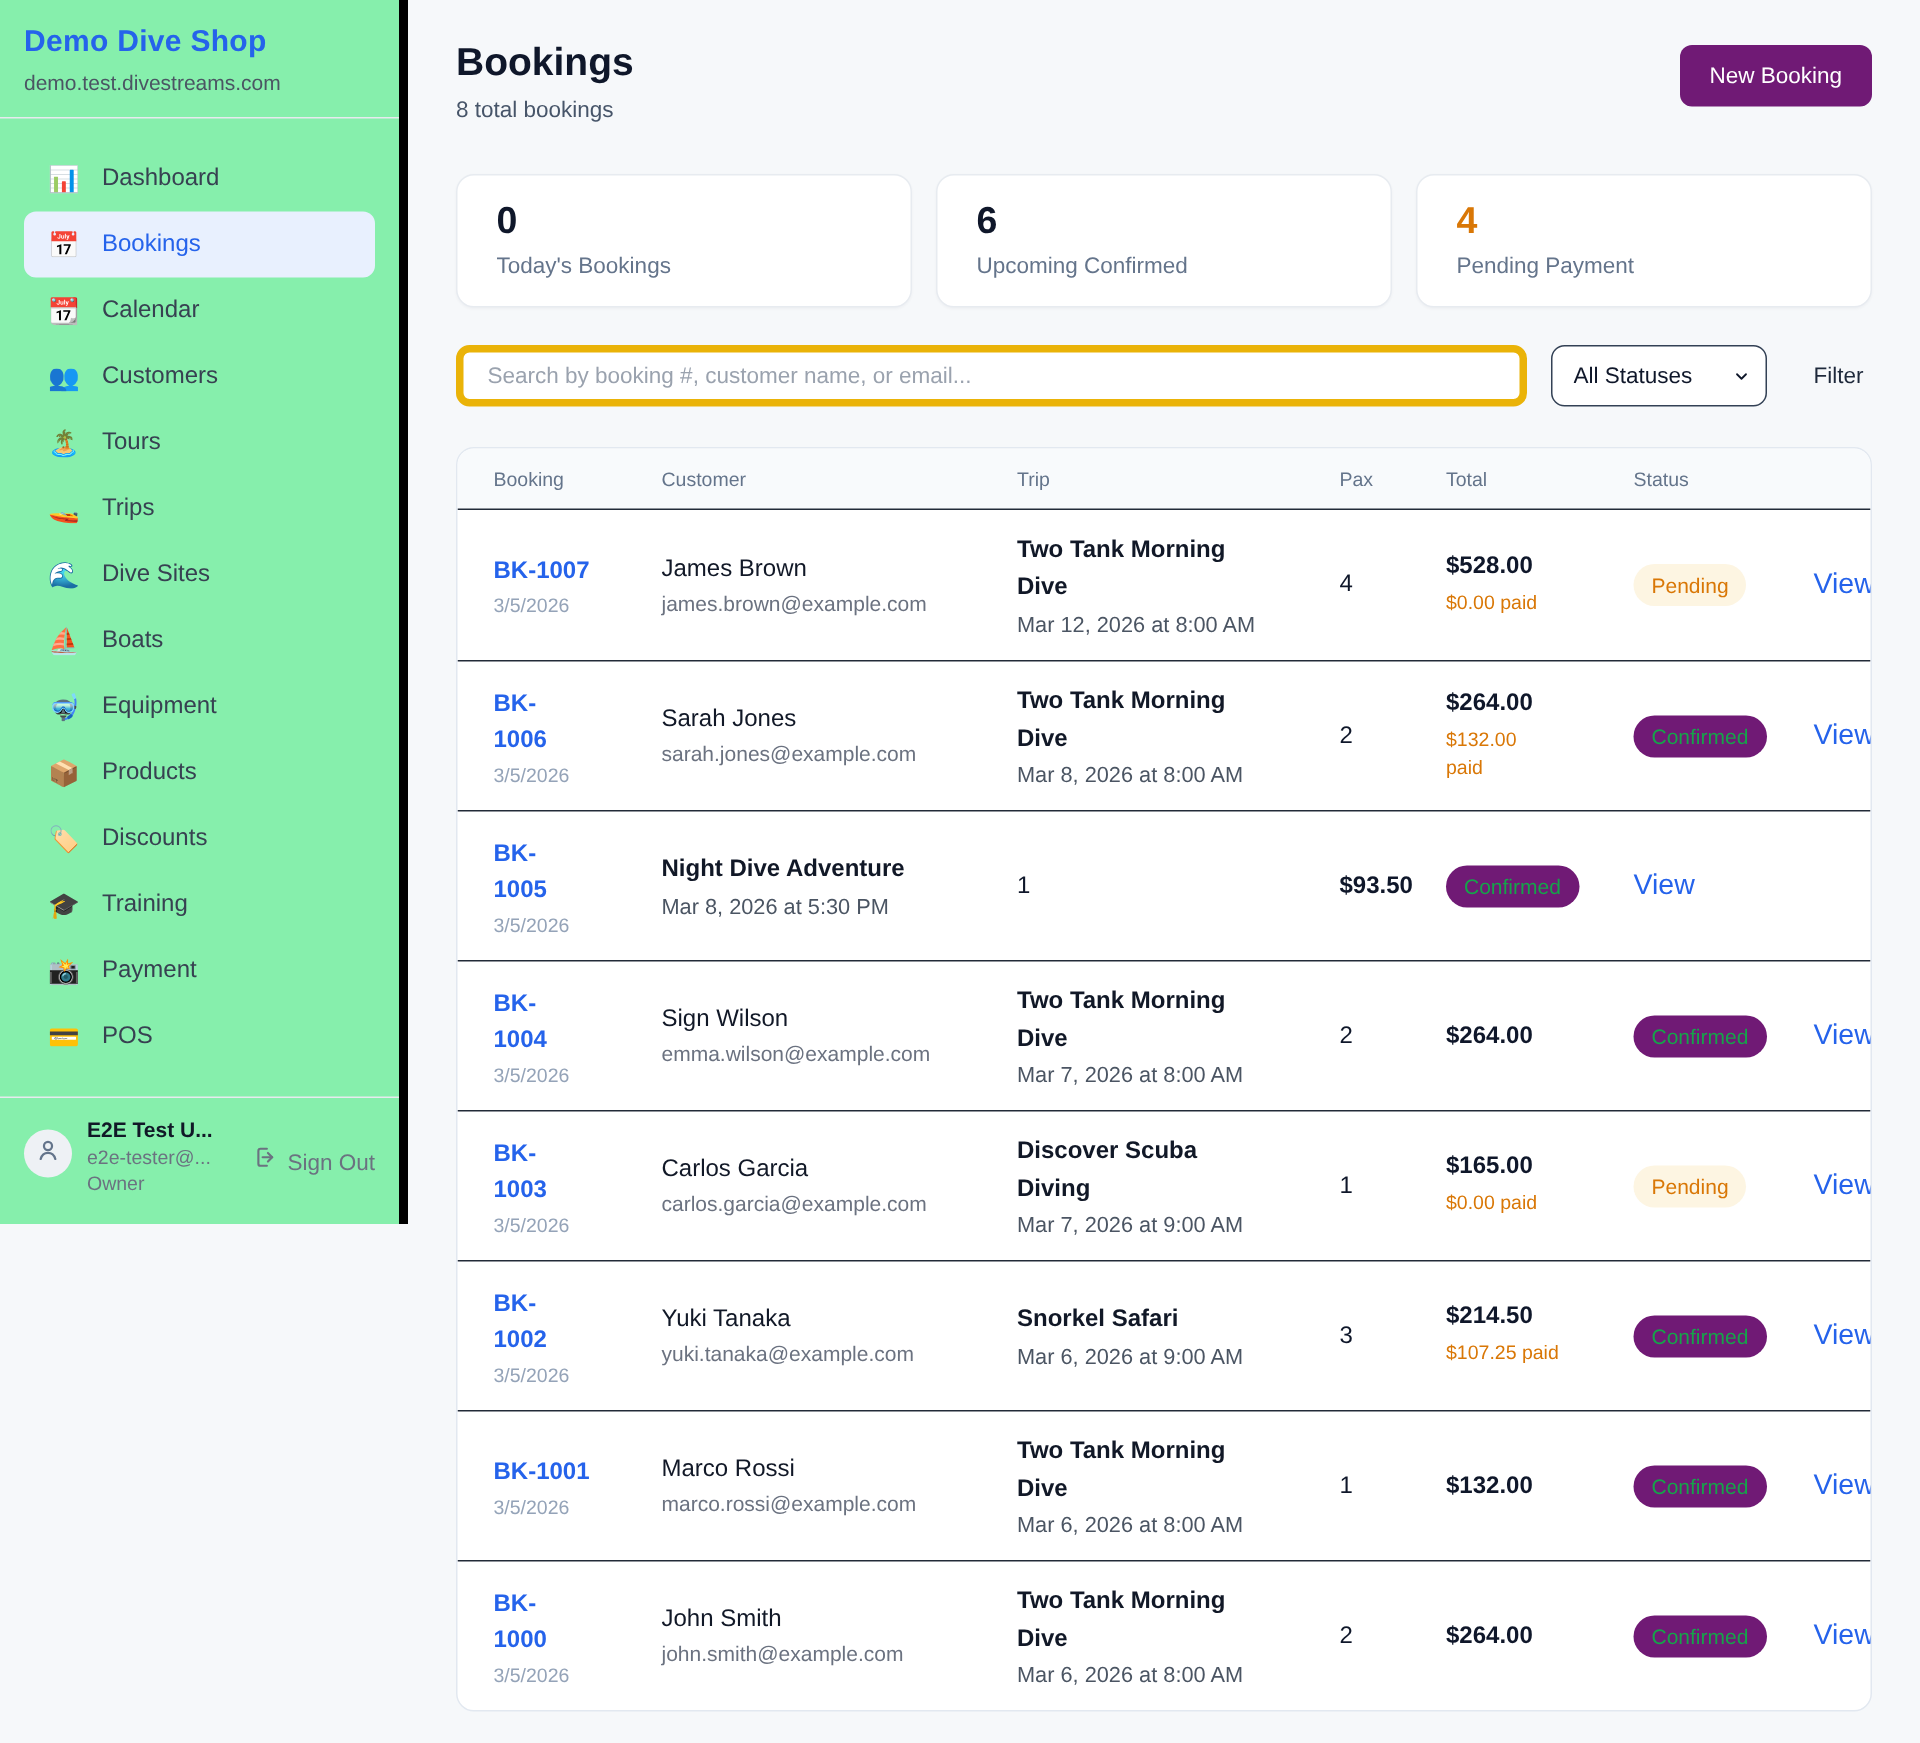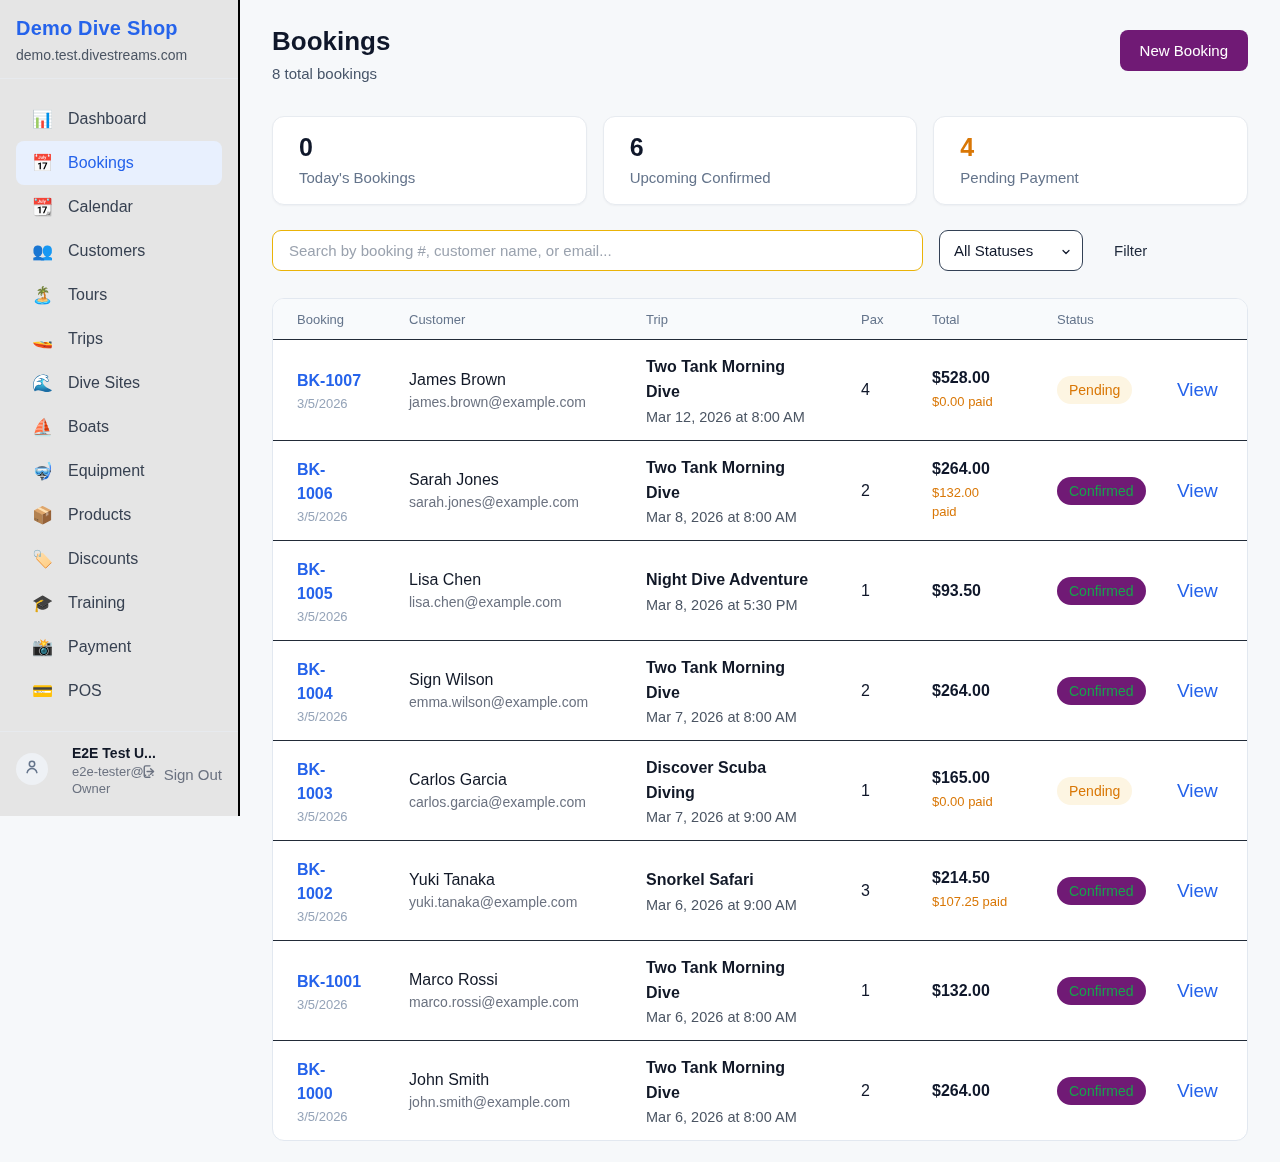--- a/index.html
+++ b/index.html
@@ -8,36 +8,36 @@
   body {
     width:1280px; height:1162px;
     background:#f6f8fa;
     font-family:"Liberation Sans", sans-serif;
     color:#0f172a;
     display:flex; align-items:flex-start;
     overflow:hidden;
   }
   
   aside {
-    width:240px; background:#e5e5e5;
-    border-right:2px solid #000000;
+    width:272px; background:#86efac;
+    border-right:6px solid #000000;
   }
   .side-head { padding:17px 16px 15px; border-bottom:1px solid #e7eaee; }
   .shop-title { color:#2563eb; font-size:20px; font-weight:bold; letter-spacing:.2px; }
   .shop-domain { color:#4b5563; font-size:14px; margin-top:7px; }
   .side-nav { padding:18px 16px 4px; }
   .nav-item {
     display:flex; align-items:center; gap:16px;
     height:44px; padding:0 16px; border-radius:8px;
     font-size:16px; color:#374151; cursor:pointer;
   }
   .nav-item .ni { font-size:17px; width:20px; text-align:center; line-height:1; }
   .nav-item.active { background:#e8f0fe; color:#2563eb; }
   .side-divider { border-top:1px solid #e7eaee; margin-top:14px; }
-  .user { display:flex; align-items:flex-start; gap:24px; padding:13px 16px 20px; }
+  .user { display:flex; align-items:flex-start; gap:10px; padding:13px 16px 20px; }
   .avatar {
     width:32px; height:32px; border-radius:50%; background:#eef1f5;
     display:flex; align-items:center; justify-content:center; flex:none; margin-top:8px;
   }
   .u-info { flex:1; min-width:0; }
   .u-name { font-size:14px; font-weight:bold; color:#111827; white-space:nowrap; }
   .u-email { font-size:13px; color:#6b7280; margin-top:3px; white-space:nowrap; }
   .u-role  { font-size:13px; color:#6b7280; margin-top:2px; }
   .signout {
     display:flex; align-items:flex-end; gap:7px;
@@ -55,21 +55,21 @@
   }
   .stats { display:flex; gap:16px; margin-bottom:25px; }
   .stat {
     flex:1; background:#fff; border:1px solid #e7ebf0; border-radius:12px;
     padding:16px 26px 18px; box-shadow:0 1px 2px rgba(16,24,40,.04);
   }
   .stat-value { font-size:25px; font-weight:bold; color:#0f172a; }
   .stat-label { font-size:15px; color:#64748b; margin-top:7px; }
   .filter-row { display:flex; align-items:center; margin-bottom:27px; }
   .search {
-    width:651px; height:41px; border:1px solid #eab308; border-radius:9px;
+    width:714px; height:41px; border:5px solid #eab308; border-radius:9px;
     padding:0 16px; font-size:15px; background:#fff; font-family:inherit; color:#0f172a;
   }
   .search::placeholder { color:#9aa2ae; }
   .select-wrap { position:relative; margin-left:16px; }
   .status-select {
     appearance:none; -webkit-appearance:none;
     height:41px; width:144px; border:1px solid #334155; border-radius:9px;
     background:#fff; font-size:15px; padding:0 30px 0 14px; color:#0f172a;
     font-family:inherit; cursor:pointer;
   }
@@ -300,24 +300,20 @@
       <a class="view">View</a>
     </div>
   </div>
         <div class="trow">
     <div>
       <a class="bid">BK-
 1005</a>
       <div class="bdate">3/5/2026</div>
     </div>
     <div>
-      <div class="cname">Lisa Chen</div>
-      <div class="cemail">lisa.chen@example.com</div>
-    </div>
-    <div>
       <div class="tname">Night Dive Adventure</div>
       <div class="tdate">Mar 8, 2026 at 5:30 PM</div>
     </div>
     <div class="c-pax">1</div>
     <div>
       <div class="amt">$93.50</div>
 
     </div>
     <div>
       <span class="badge confirmed">Confirmed</span>

